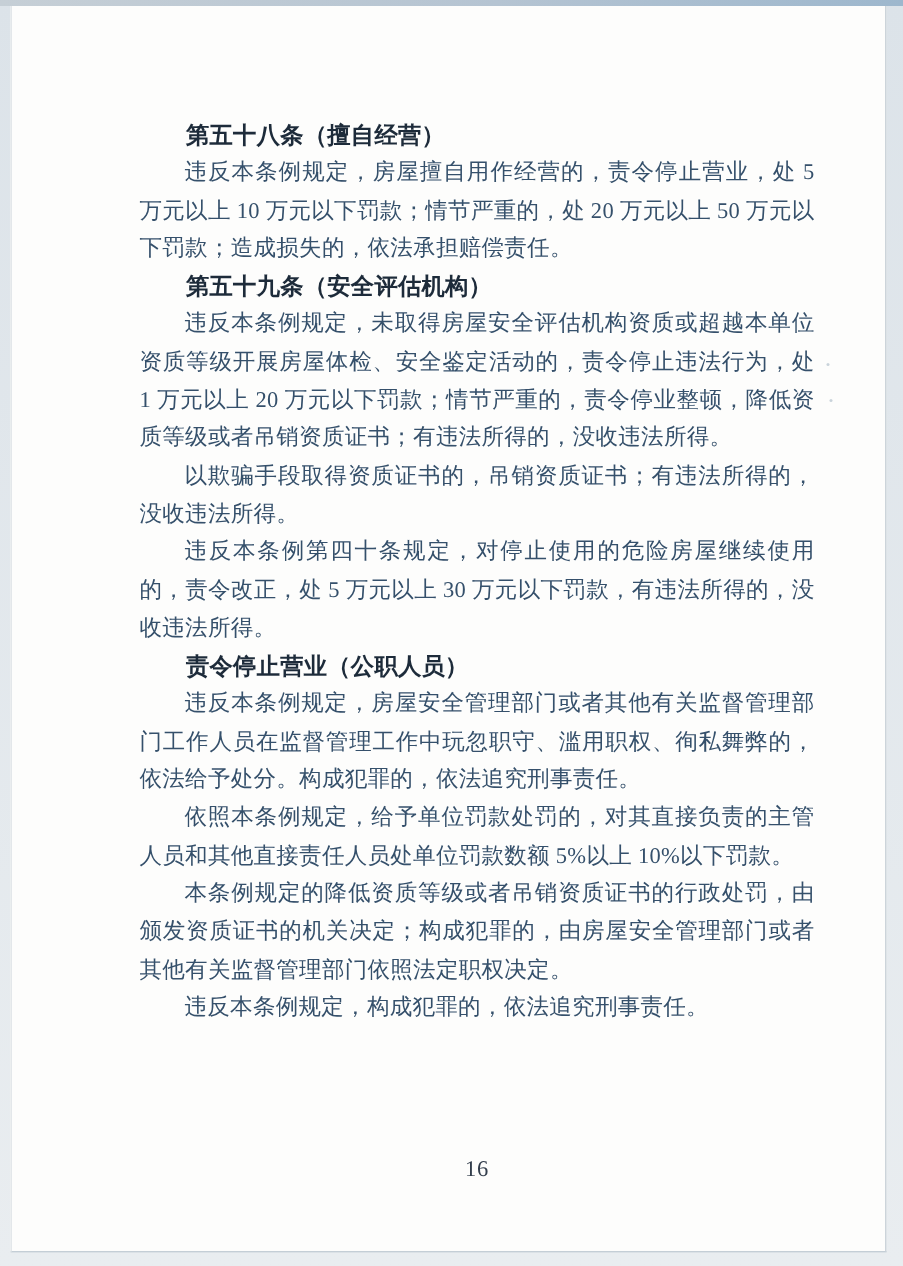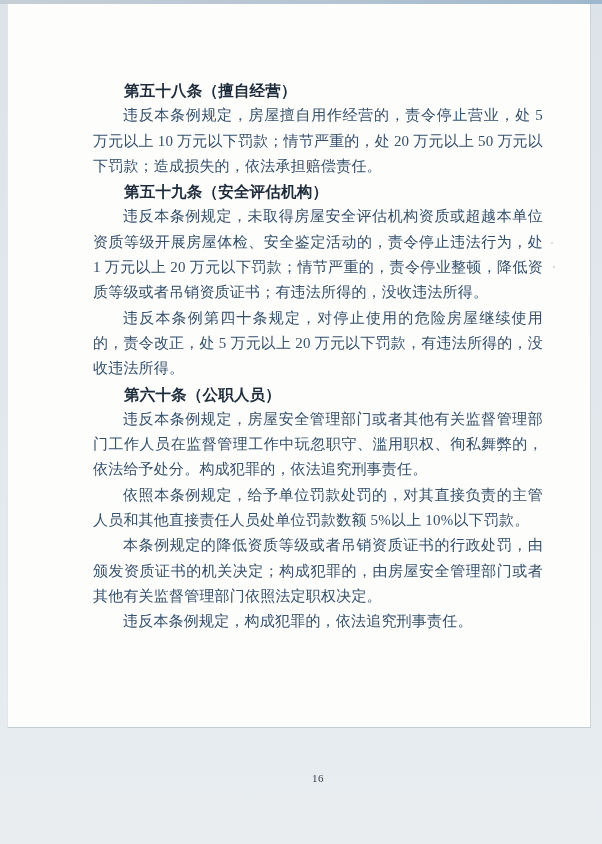--- a/index.html
+++ b/index.html
@@ -12,21 +12,21 @@
   }
   .scan-frame {
     position: absolute; inset: 0;
     background: linear-gradient(to bottom, #dce3e9 0%, #e9edf0 100%);
   }
   .top-strip {
     position: absolute; left: 0; top: 0; width: 602px; height: 4px;
     background: linear-gradient(to right, #c6cfd6 0%, #b5c4d2 55%, #9db7cd 100%);
   }
   .paper {
-    position: absolute; left: 7px; top: 4px; width: 584px; height: 724px;
+    position: absolute; left: 7px; top: 4px; width: 584px; height: 831px;
     background: #fdfdfc;
     border-right: 1px solid #ccd4da;
     border-bottom: 1px solid #c4ced6;
     border-left: 1px solid #e3e7ea;
   }
   .content {
     position: absolute; left: 85px; top: 74px; width: 450px;
     font-size: 15px;
     line-height: 25.3px;
     letter-spacing: 0.2px;
@@ -39,41 +39,42 @@
     color: #1d2b3a;
     text-indent: 2em;
     font-size: 15.5px;
   }
   .para {
     text-indent: 2em;
   }
   .page-number {
     position: absolute; left: 85px; top: 768px; width: 450px;
     text-align: center;
-    font-size: 11px;
+    font-size: 15px;
     letter-spacing: 0.5px;
     color: #333e4c;
   }
   
   .speck { position: absolute; background: #9fb0bf; border-radius: 50%; opacity: .55; }
   .speck1 { left: 543px; top: 238px; width: 2px; height: 2px; }
   .speck2 { left: 545px; top: 262px; width: 2px; height: 2px; }
 </style>
 </head>
 <body>
 
 <div class="scan-frame"></div>
 <div class="paper">
   <div class="content">
     <p class="heading">第五十八条（擅自经营）</p>
     <p class="para">违反本条例规定，房屋擅自用作经营的，责令停止营业，处 5 万元以上 10 万元以下罚款；情节严重的，处 20 万元以上 50 万元以下罚款；造成损失的，依法承担赔偿责任。</p>
     <p class="heading">第五十九条（安全评估机构）</p>
     <p class="para">违反本条例规定，未取得房屋安全评估机构资质或超越本单位资质等级开展房屋体检、安全鉴定活动的，责令停止违法行为，处 1 万元以上 20 万元以下罚款；情节严重的，责令停业整顿，降低资质等级或者吊销资质证书；有违法所得的，没收违法所得。</p>
-    <p class="para">违反本条例第四十条规定，对停止使用的危险房屋继续使用的，责令改正，处 5 万元以上 20 万元以下罚款，有违法所得的，没收违法所得。</p>
-    <p class="heading">第六十条（公职人员）</p>
+    <p class="para">以欺骗手段取得资质证书的，吊销资质证书；有违法所得的，没收违法所得。</p>
+    <p class="para">违反本条例第四十条规定，对停止使用的危险房屋继续使用的，责令改正，处 5 万元以上 30 万元以下罚款，有违法所得的，没收违法所得。</p>
+    <p class="heading">责令停止营业（公职人员）</p>
     <p class="para">违反本条例规定，房屋安全管理部门或者其他有关监督管理部门工作人员在监督管理工作中玩忽职守、滥用职权、徇私舞弊的，依法给予处分。构成犯罪的，依法追究刑事责任。</p>
     <p class="para">依照本条例规定，给予单位罚款处罚的，对其直接负责的主管人员和其他直接责任人员处单位罚款数额 5%以上 10%以下罚款。</p>
     <p class="para">本条例规定的降低资质等级或者吊销资质证书的行政处罚，由颁发资质证书的机关决定；构成犯罪的，由房屋安全管理部门或者其他有关监督管理部门依照法定职权决定。</p>
     <p class="para">违反本条例规定，构成犯罪的，依法追究刑事责任。</p>
   </div>
   <div class="page-number">16</div>
   <div class="speck speck1"></div>
   <div class="speck speck2"></div>
 </div>
 <div class="top-strip"></div>

